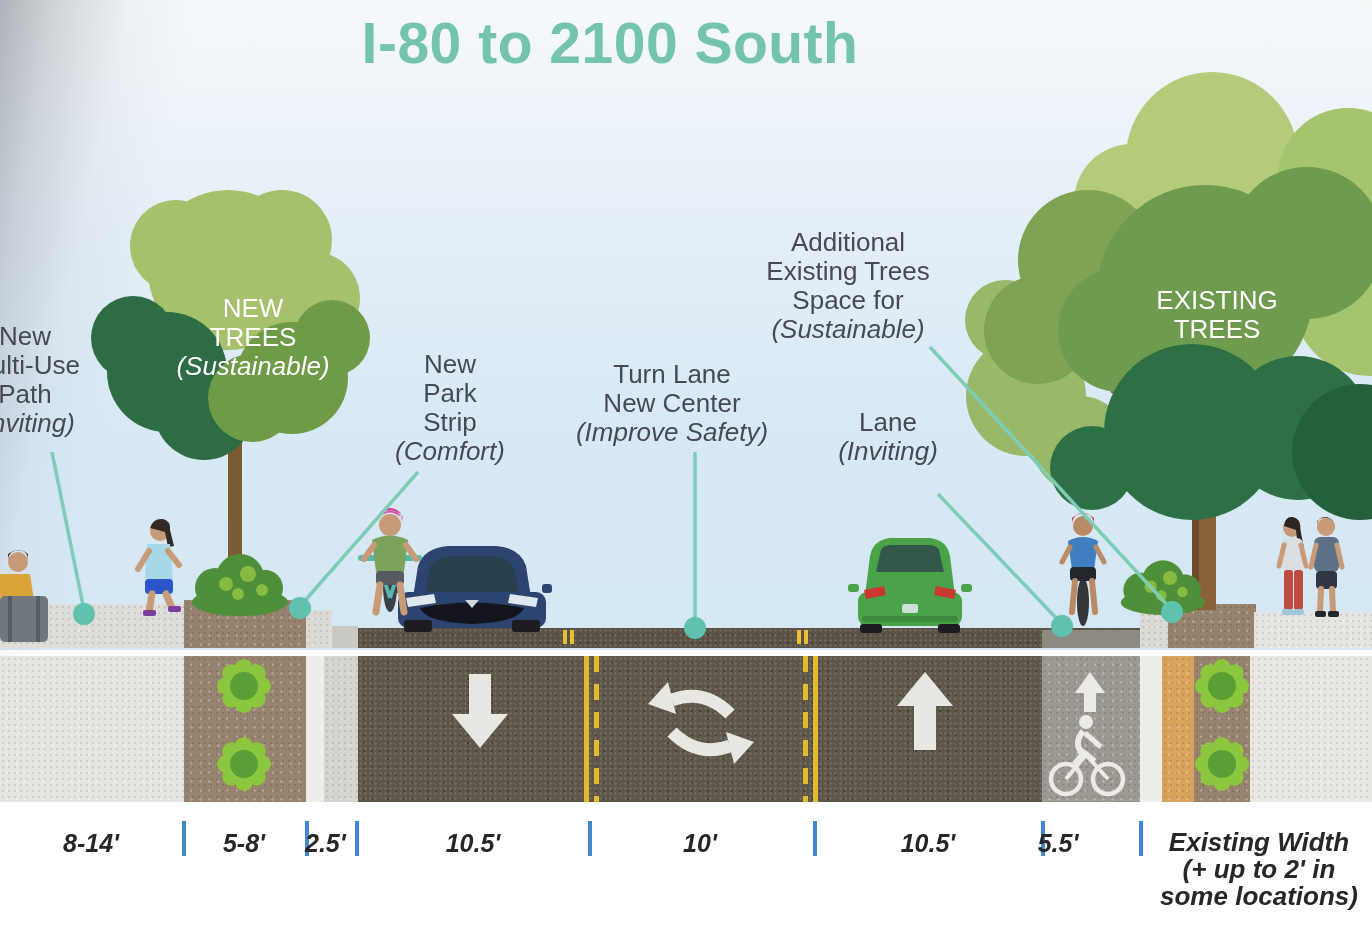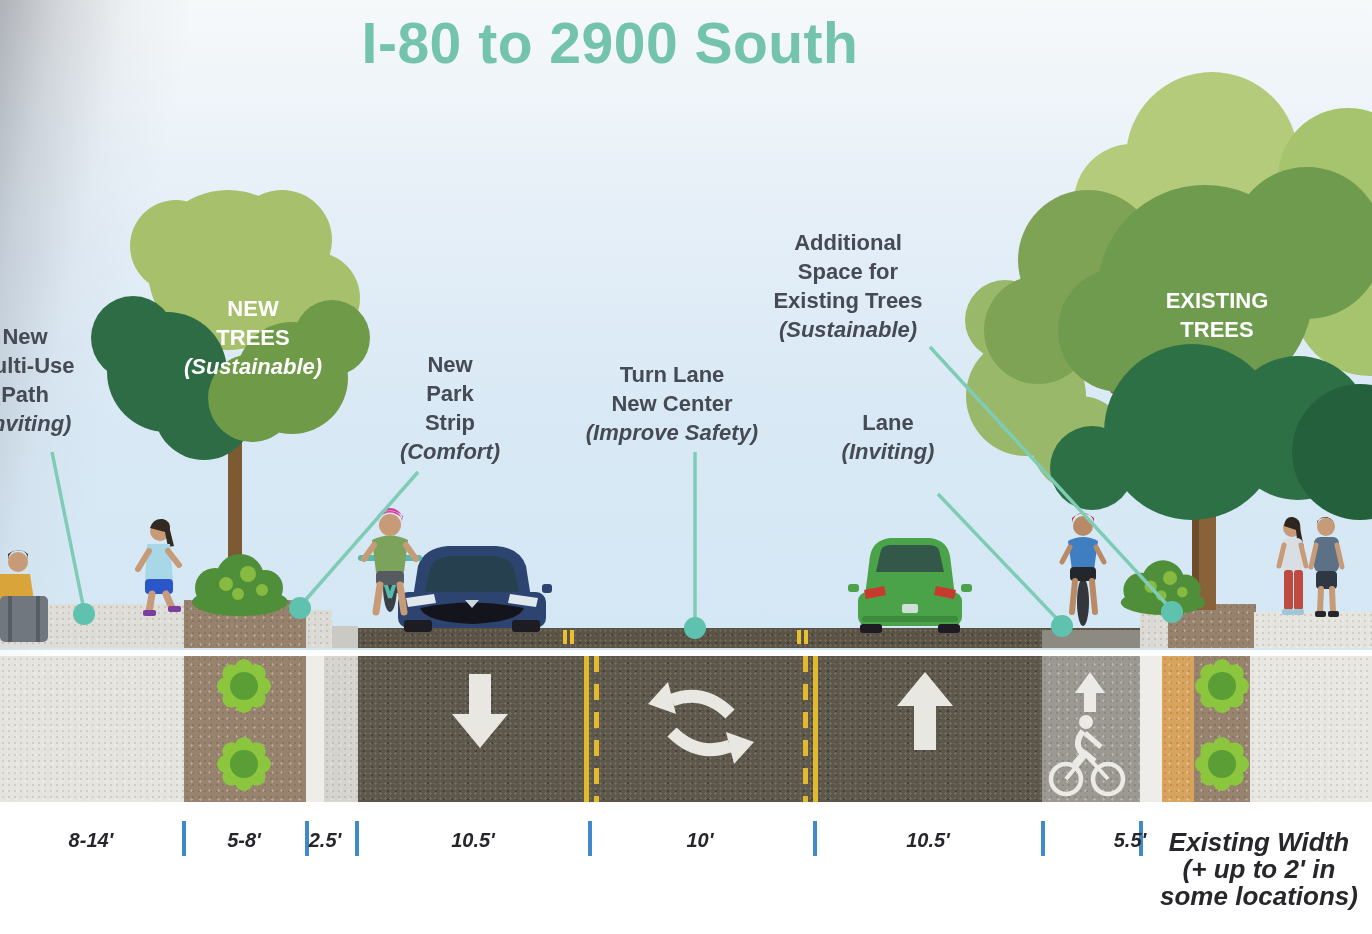--- a/index.html
+++ b/index.html
@@ -12,24 +12,24 @@
   .ground{position:absolute;z-index:3}
   .speckle{background-image:radial-gradient(rgba(0,0,0,.10) 1px,transparent 1.4px),radial-gradient(rgba(255,255,255,.28) 1px,transparent 1.4px);background-size:6px 6px,9px 9px;background-position:0 0,3px 4px}
   .speckle-dark{background-image:radial-gradient(rgba(255,255,255,.12) 1px,transparent 1.4px),radial-gradient(rgba(0,0,0,.25) 1px,transparent 1.4px);background-size:5px 5px,8px 8px;background-position:0 0,2px 3px}
   .yl{position:absolute;top:656px;width:5px;height:146px;z-index:5}
   .yl.solid{background:#e2ba2e}
   .yl.dash{background:repeating-linear-gradient(180deg,#e2ba2e 0 16px,transparent 16px 28px)}
   .eyl{position:absolute;top:630px;width:4px;height:14px;background:#e8c032;z-index:6}
   #art{position:absolute;left:0;top:0;z-index:10}
   #title{position:absolute;left:250px;top:10px;width:720px;text-align:center;
          font-size:57px;font-weight:700;color:#74c3ad;letter-spacing:.5px;z-index:30}
-  .callout{position:absolute;text-align:center;font-weight:700;font-size:22px;line-height:29px;color:#454a54;z-index:30}
+  .callout{position:absolute;text-align:center;font-weight:400;font-size:26px;line-height:29px;color:#454a54;z-index:30}
   .callout .note{font-style:italic}
   .callout.white{color:#ffffff}
-  .meas{position:absolute;top:829px;font-size:20px;font-style:italic;font-weight:700;color:#26262b;text-align:center;z-index:30}
+  .meas{position:absolute;top:829px;font-size:25px;font-style:italic;font-weight:700;color:#26262b;text-align:center;z-index:30}
   .meas.small{font-size:26px;line-height:27px}
   .tick{position:absolute;top:821px;width:4px;height:35px;background:#4089cb;z-index:30}
 </style>
 </head>
 <body>
 
 <div id="canvas">
 
   <div id="sky"></div>
   <div id="corner-shadow"></div>
@@ -273,21 +273,21 @@
     </g>
     <g fill="#5fc2ae" stroke="none">
       <circle cx="84" cy="614" r="11"></circle>
       <circle cx="300" cy="608" r="11"></circle>
       <circle cx="695" cy="628" r="11"></circle>
       <circle cx="1062" cy="626" r="11"></circle>
       <circle cx="1172" cy="612" r="11"></circle>
     </g>
   </svg>
 
-  <div id="title">I-80 to 2900 South</div>
+  <div id="title">I-80 to 2100 South</div>
 
   <div class="callout" style="left:-60px;top:322px;width:170px">
     <div>New</div>
     <div>Multi-Use</div>
     <div>Path</div>
     <div class="note">(Inviting)</div>
   </div>
 
   <div class="callout white" style="left:163px;top:294px;width:180px">
     <div>NEW</div>
@@ -303,22 +303,22 @@
   </div>
 
   <div class="callout" style="left:552px;top:360px;width:240px">
     <div>Turn Lane</div>
     <div>New Center</div>
     <div class="note">(Improve Safety)</div>
   </div>
 
   <div class="callout" style="left:728px;top:228px;width:240px">
     <div>Additional</div>
+    <div>Existing Trees</div>
     <div>Space for</div>
-    <div>Existing Trees</div>
     <div class="note">(Sustainable)</div>
   </div>
 
   <div class="callout" style="left:776px;top:408px;width:224px">
     <div>Lane</div>
     <div class="note">(Inviting)</div>
   </div>
 
   <div class="callout white" style="left:1122px;top:286px;width:190px">
     <div>EXISTING</div>
@@ -332,20 +332,20 @@
   <div class="tick" style="left:813px"></div>
   <div class="tick" style="left:1041px"></div>
   <div class="tick" style="left:1139px"></div>
 
   <div class="meas" style="left:31px;width:120px">8-14'</div>
   <div class="meas" style="left:184px;width:120px">5-8'</div>
   <div class="meas" style="left:305px;width:40px">2.5'</div>
   <div class="meas" style="left:413px;width:120px">10.5'</div>
   <div class="meas" style="left:640px;width:120px">10'</div>
   <div class="meas" style="left:868px;width:120px">10.5'</div>
-  <div class="meas" style="left:1070px;width:120px">5.5'</div>
+  <div class="meas" style="left:998px;width:120px">5.5'</div>
   <div class="meas small" style="left:1153px;width:212px">
     <div>Existing Width</div>
     <div>(+ up to 2' in</div>
     <div>some locations)</div>
   </div>
 
 </div>
 
 </body></html>

